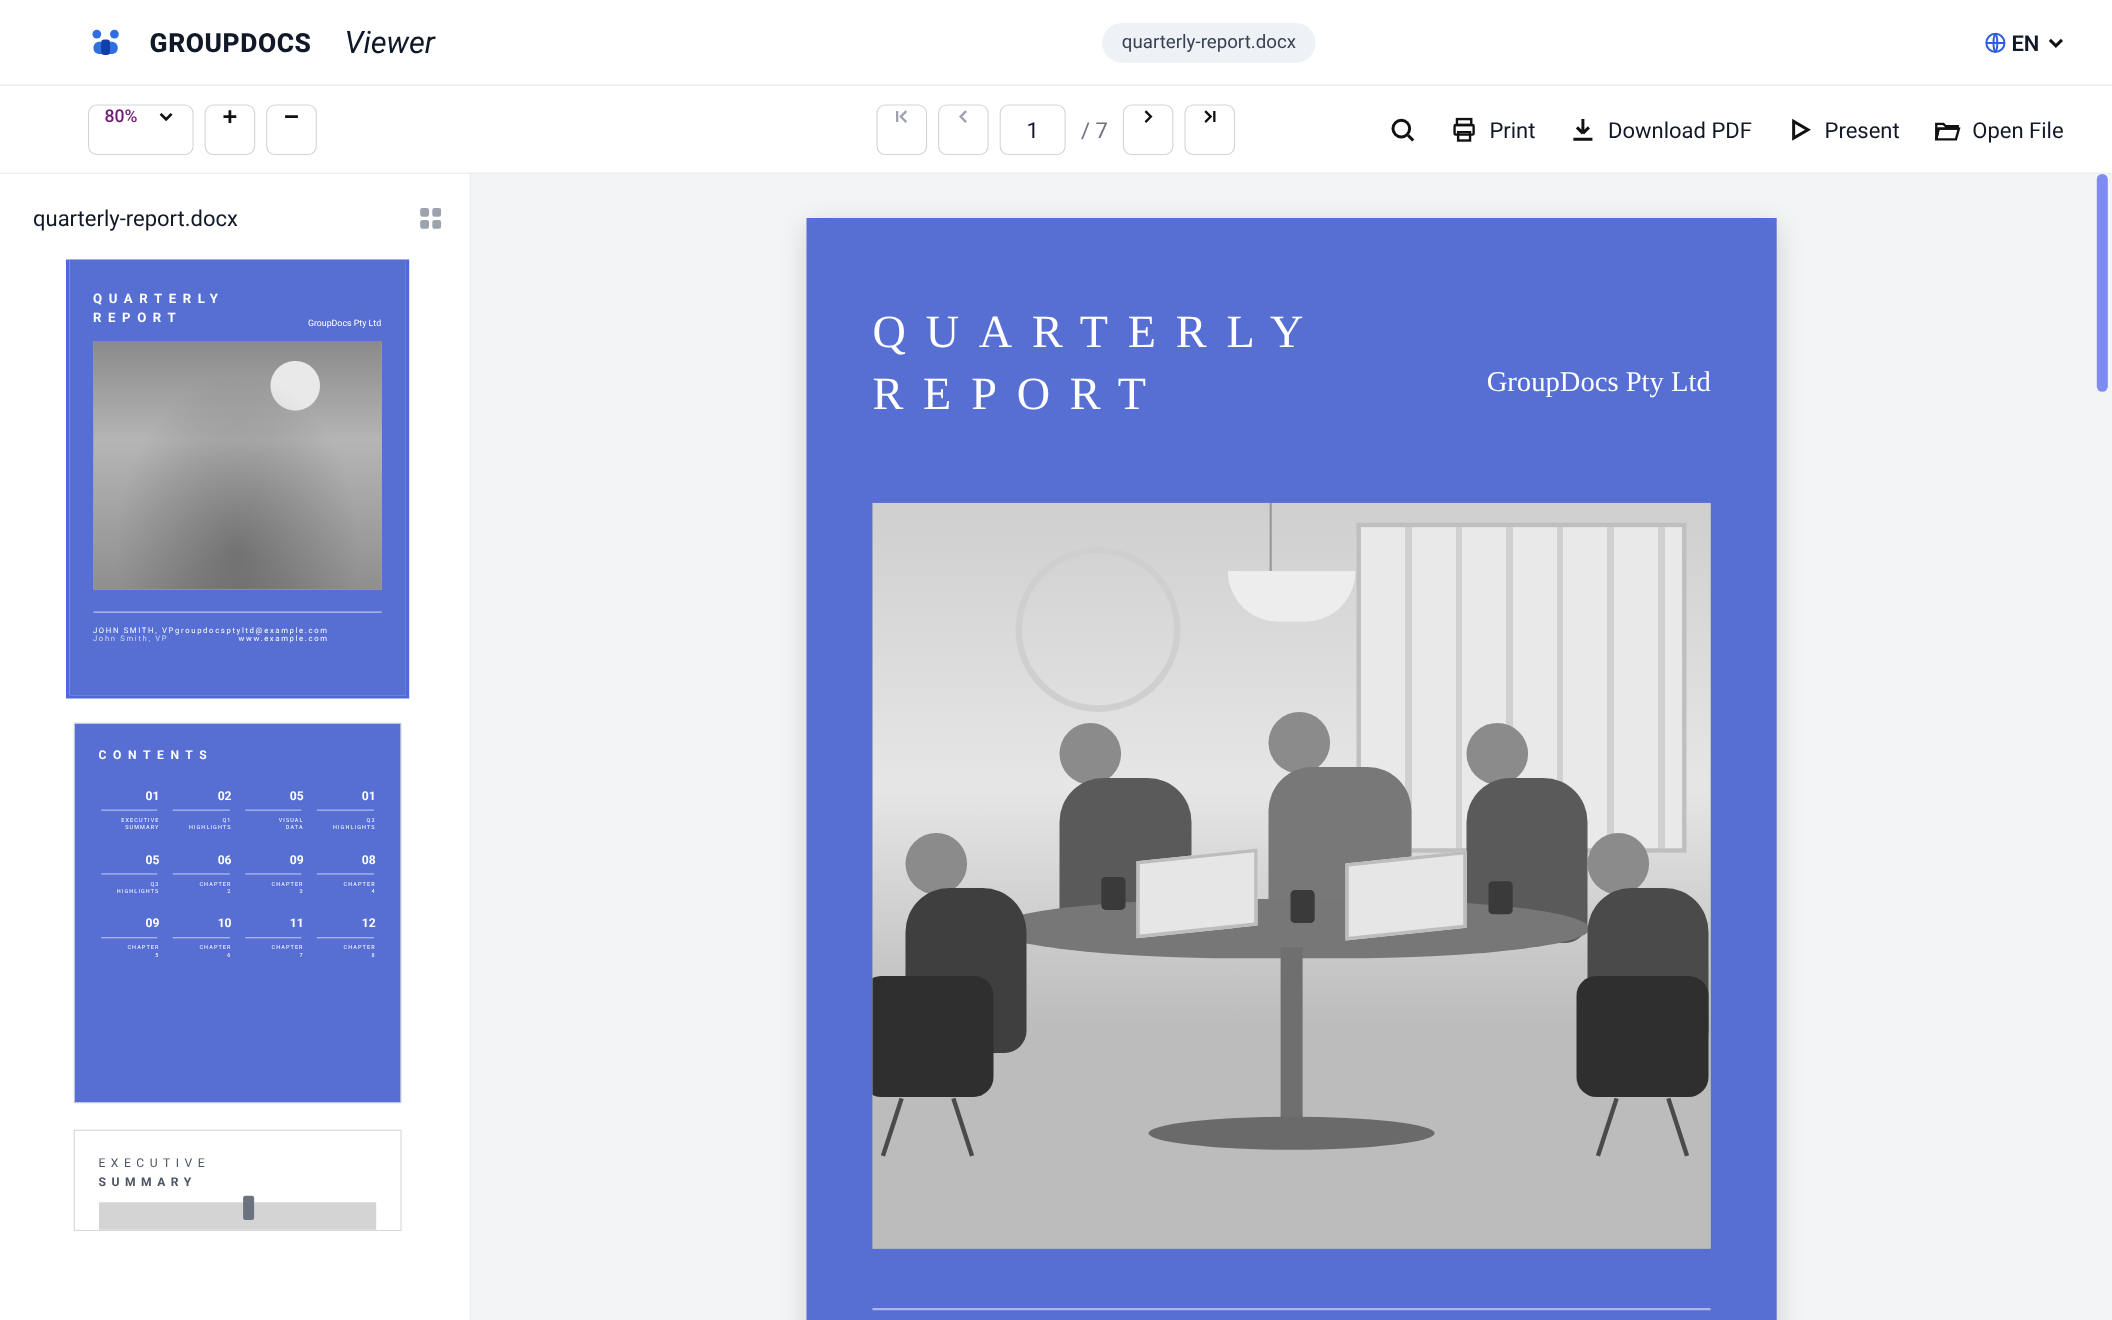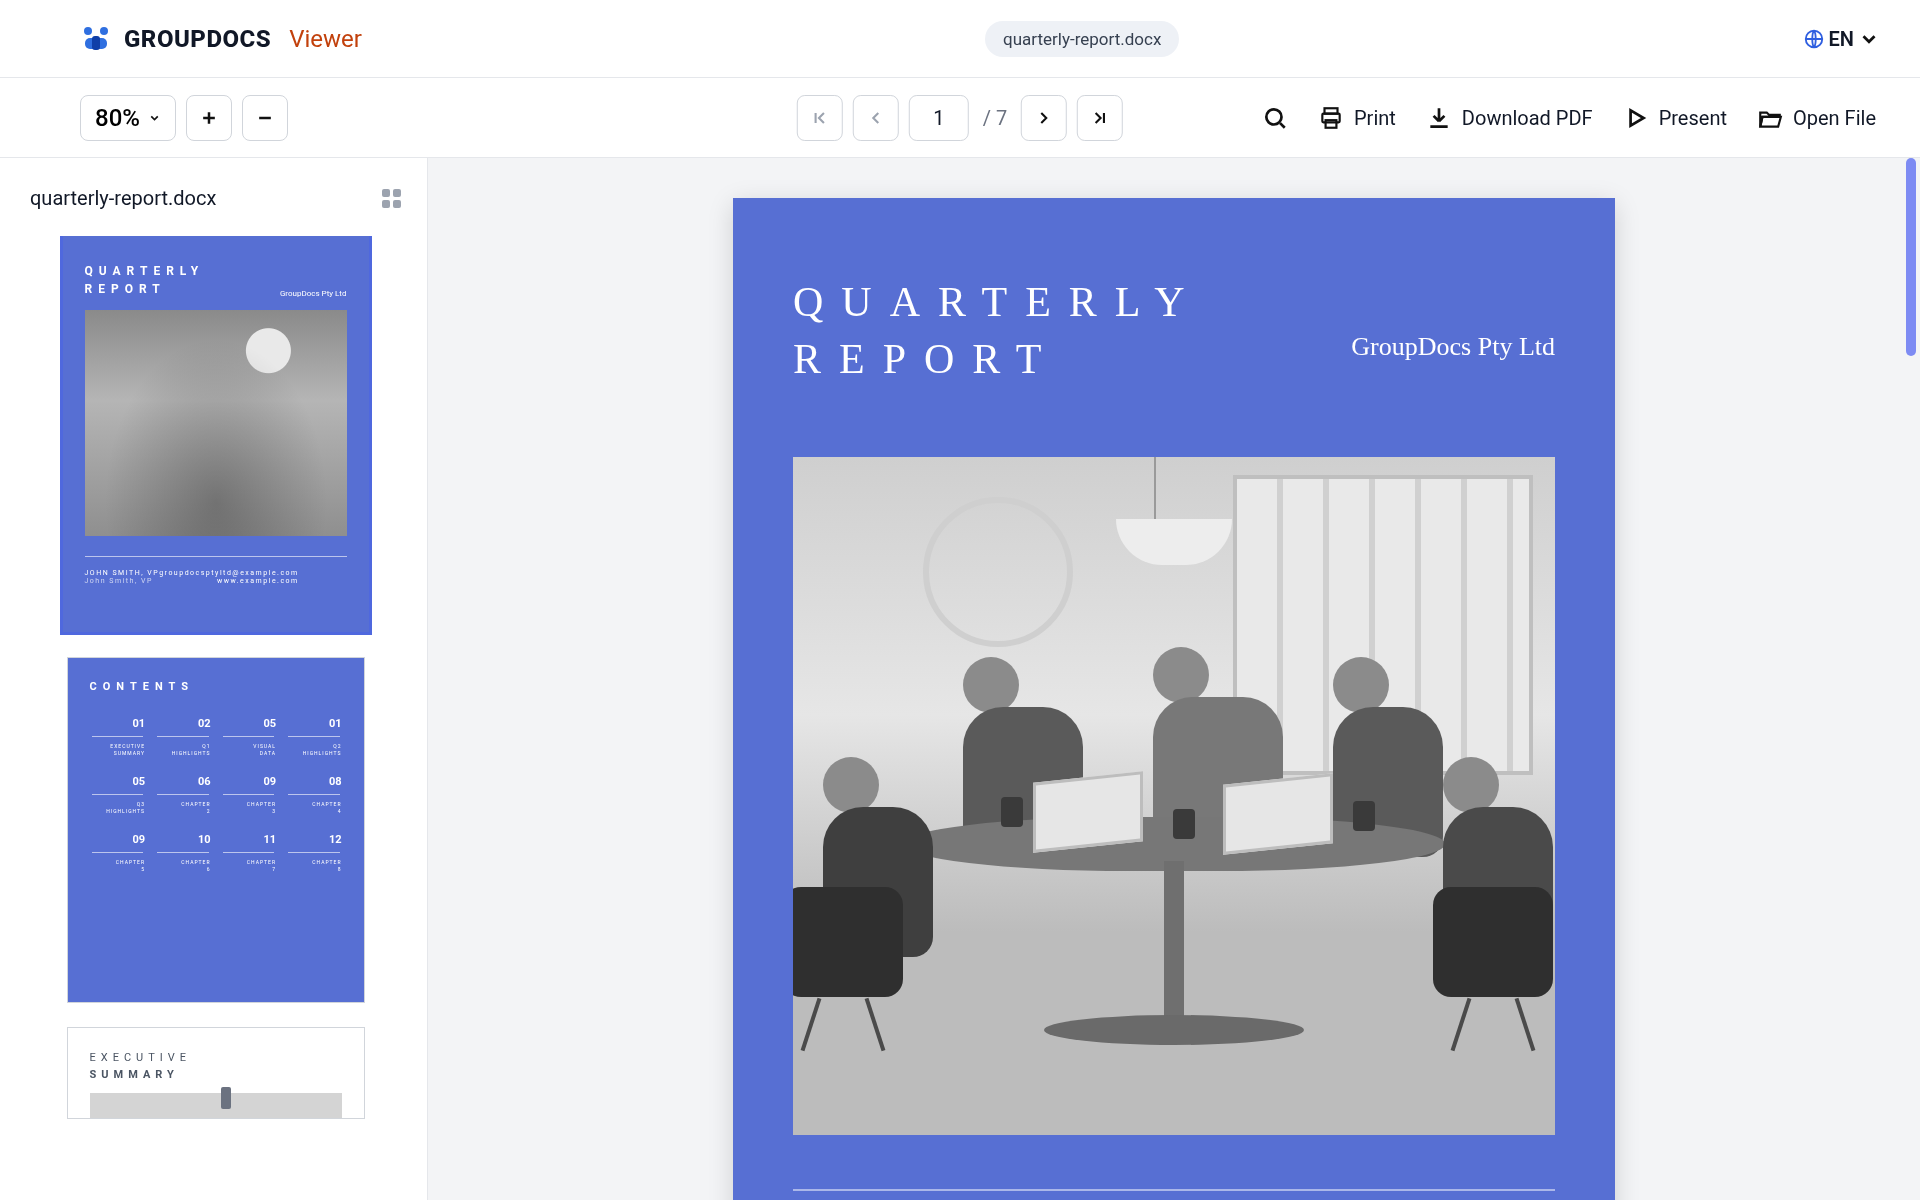--- a/index.html
+++ b/index.html
@@ -21,25 +21,25 @@
     position:relative;
   }
   
   .topbar{
     height:78px;
     border-bottom:1px solid var(--border);
     display:flex;align-items:center;
     padding:0 40px 0 80px;
     justify-content:space-between;
   }
-  .brand{display:flex;align-items:center;gap:12px;}
+  .brand{display:flex;align-items:center;gap:24px;}
   .brand-mark{display:flex;align-items:center;justify-content:center;}
   .brand-mark svg{width:32px;height:32px;}
   .brand-word{font-weight:800;font-size:24px;letter-spacing:0.5px;}
-  .brand-sub{font-size:24px;color:#c2410c;margin-left:6px;font-weight:400;}
+  .brand-sub{font-size:28px;color:#0f172a;margin-left:6px;font-weight:400;font-style:italic;}
   .filename-chip{
     background:var(--chip);
     padding:8px 18px;border-radius:18px;
     font-size:17px;color:#374151;
   }
   .lang{display:flex;align-items:center;gap:4px;cursor:pointer;}
   .lang svg{width:22px;height:22px;}
   .lang-code{font-size:20px;font-weight:600;}
   .chev{width:14px;height:14px;}
 
@@ -47,22 +47,22 @@
   .toolbar{
     height:80px;
     border-bottom:1px solid var(--border);
     display:flex;align-items:center;
     padding:0 44px 0 80px;
     position:relative;
   }
   .btn{
     height:46px;min-width:46px;
     border:1px solid #d1d5db;border-radius:8px;
-    background:#fff;display:flex;align-items:center;justify-content:center;
-    font-size:24px;color:#000000;
+    background:#fff;display:flex;justify-content:center;
+    font-size:16px;color:#701a75;
     cursor:pointer;
   }
   .btn.wide{padding:0 14px;gap:8px;}
   .btn svg{width:20px;height:20px;}
   .zoom-group{display:flex;gap:10px;align-items:center;}
   .zoom-select{width:96px;justify-content:space-between;padding:0 12px;}
   .zoom-select .zv{font-weight:500;}
 
   .page-nav{
     position:absolute;left:50%;transform:translateX(-50%);

